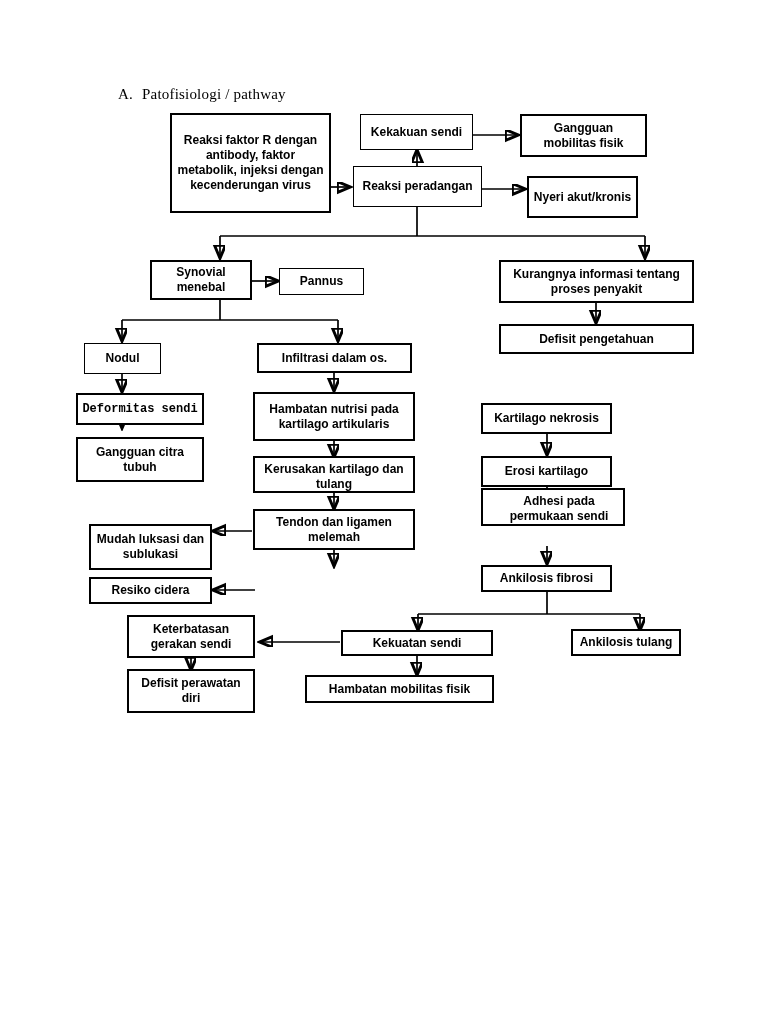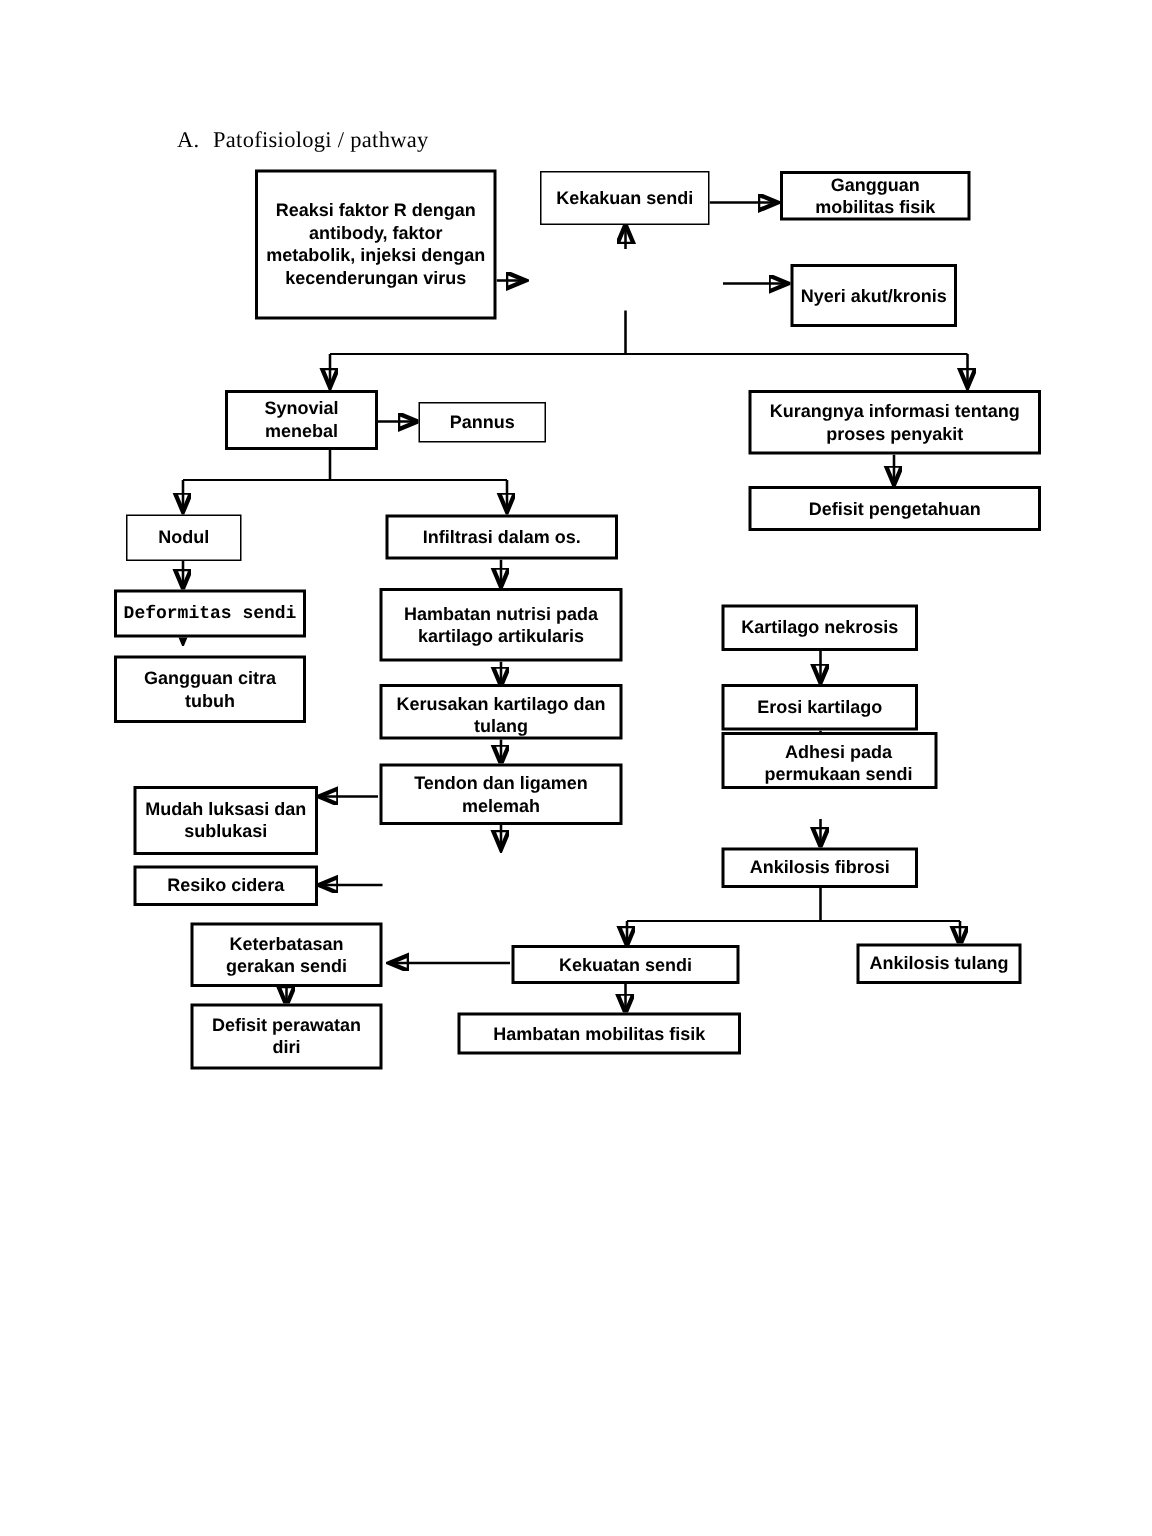--- a/index.html
+++ b/index.html
@@ -135,22 +135,23 @@
 
     <line x1="417" y1="655" x2="417" y2="675" marker-end="url(#ar)"></line>
 
     <line x1="191" y1="657" x2="191" y2="670" marker-end="url(#ar)"></line>
   </svg>
 
   <div class="node thick" style="left:170px; top:113px; width:161px; height:100px;">Reaksi faktor R dengan antibody, faktor metabolik, injeksi dengan kecenderungan virus</div>
 
   <div class="node" style="left:360px; top:114px; width:113px; height:36px;">Kekakuan sendi</div>
 
-  <div class="node thick" style="left:520px; top:114px; width:127px; height:33px;">Gangguan mobilitas fisik</div>
+  <div class="node thick" style="left:520px; top:114px; width:127px; height:43px;">Gangguan mobilitas fisik</div>
 
+  <div class="node" style="left:353px; top:166px; width:129px; height:41px;">Reaksi peradangan</div>
 
   <div class="node thick" style="left:527px; top:176px; width:111px; height:42px;">Nyeri akut/kronis</div>
 
   <div class="node thick" style="left:150px; top:260px; width:102px; height:40px;">Synovial menebal</div>
 
   <div class="node" style="left:279px; top:268px; width:85px; height:27px;">Pannus</div>
 
   <div class="node thick" style="left:499px; top:260px; width:195px; height:43px;">Kurangnya informasi tentang proses penyakit</div>
 
   <div class="node thick" style="left:499px; top:324px; width:195px; height:30px;">Defisit pengetahuan</div>

